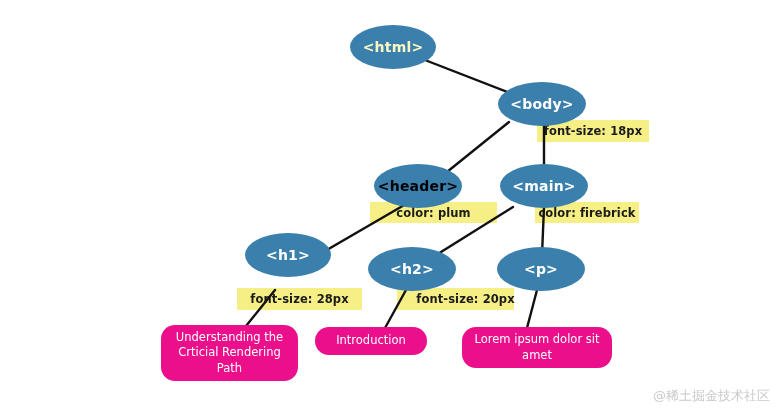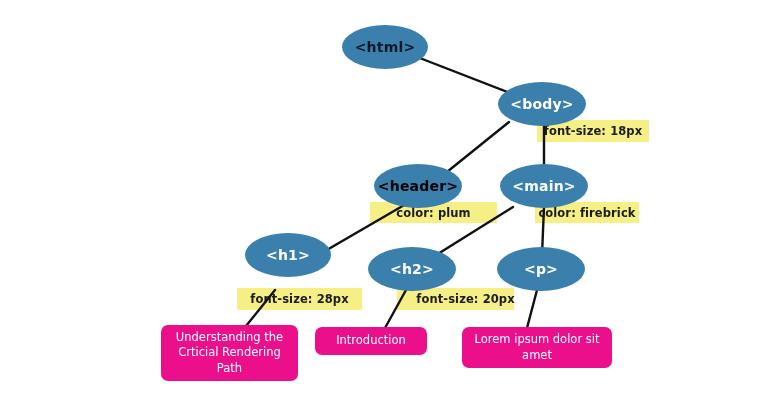--- a/index.html
+++ b/index.html
@@ -61,21 +61,21 @@
     letter-spacing: 0.2px;
     white-space: nowrap;
     box-sizing: border-box;
   }
   
   .leaf-box {
     position: absolute;
     z-index: 3;
     background: #ec0f8c;
     color: #ffffff;
-    border-radius: 7px;
+    border-radius: 14px;
     font-size: 11.5px;
     font-weight: normal;
     font-family: "DejaVu Sans", "Liberation Sans", sans-serif;
     display: flex;
     align-items: center;
     justify-content: center;
     text-align: center;
     line-height: 1.35;
     padding: 4px 8px;
     box-sizing: border-box;
@@ -112,28 +112,29 @@
 
   <div id="prop-layer">
       <div class="prop-label" style="left: 500px; top: 120px; width: 112px; height: 22px; background: rgb(245, 239, 133); color: rgb(27, 27, 27);">font-size: 18px</div>
       <div class="prop-label" style="left: 333px; top: 202px; width: 127px; height: 21px; background: rgb(245, 239, 133); color: rgb(27, 27, 27);">color: plum</div>
       <div class="prop-label" style="left: 498px; top: 202px; width: 104px; height: 21px; background: rgb(245, 239, 133); color: rgb(27, 27, 27);">color: firebrick</div>
       <div class="prop-label" style="left: 200px; top: 288px; width: 125px; height: 22px; background: rgb(245, 239, 133); color: rgb(27, 27, 27);">font-size: 28px</div>
       <div class="prop-label" style="left: 360px; top: 288px; width: 117px; height: 22px; background: rgb(245, 239, 133); color: rgb(27, 27, 27); padding-left: 20px;">font-size: 20px</div>
     </div>
 
   <div id="node-layer">
-      <div class="node" style="left: 342px; top: 25px; width: 86px; height: 44px; background: rgb(59, 128, 173); color: #0f172a;">&lt;html&gt;</div>
+      <div class="node" style="left: 350px; top: 25px; width: 86px; height: 44px; background: rgb(59, 128, 173); color: #fef9c3;">&lt;html&gt;</div>
       <div class="node" style="left: 498px; top: 82px; width: 88px; height: 44px; background: rgb(59, 128, 173); color: rgb(255, 255, 255);">&lt;body&gt;</div>
       <div class="node" style="left: 374px; top: 164px; width: 88px; height: 44px; background: rgb(59, 128, 173); color: #000000;">&lt;header&gt;</div>
       <div class="node" style="left: 500px; top: 164px; width: 88px; height: 44px; background: rgb(59, 128, 173); color: rgb(255, 255, 255);">&lt;main&gt;</div>
       <div class="node" style="left: 245px; top: 233px; width: 86px; height: 44px; background: rgb(59, 128, 173); color: rgb(255, 255, 255);">&lt;h1&gt;</div>
       <div class="node" style="left: 368px; top: 247px; width: 88px; height: 44px; background: rgb(59, 128, 173); color: rgb(255, 255, 255);">&lt;h2&gt;</div>
       <div class="node" style="left: 497px; top: 247px; width: 88px; height: 44px; background: rgb(59, 128, 173); color: rgb(255, 255, 255);">&lt;p&gt;</div>
     </div>
 
   <div id="leaf-layer">
       <div class="leaf-box" style="left: 161px; top: 325px; width: 137px; height: 56px; background: rgb(236, 15, 140); color: rgb(255, 255, 255);">Understanding the Crticial Rendering Path</div>
       <div class="leaf-box" style="left: 315px; top: 327px; width: 112px; height: 28px; background: rgb(236, 15, 140); color: rgb(255, 255, 255);">Introduction</div>
       <div class="leaf-box" style="left: 462px; top: 327px; width: 150px; height: 41px; background: rgb(236, 15, 140); color: rgb(255, 255, 255);">Lorem ipsum dolor sit amet</div>
     </div>
 
+  <div id="watermark">@稀土掘金技术社区</div>
 </div>
 
 </body></html>

